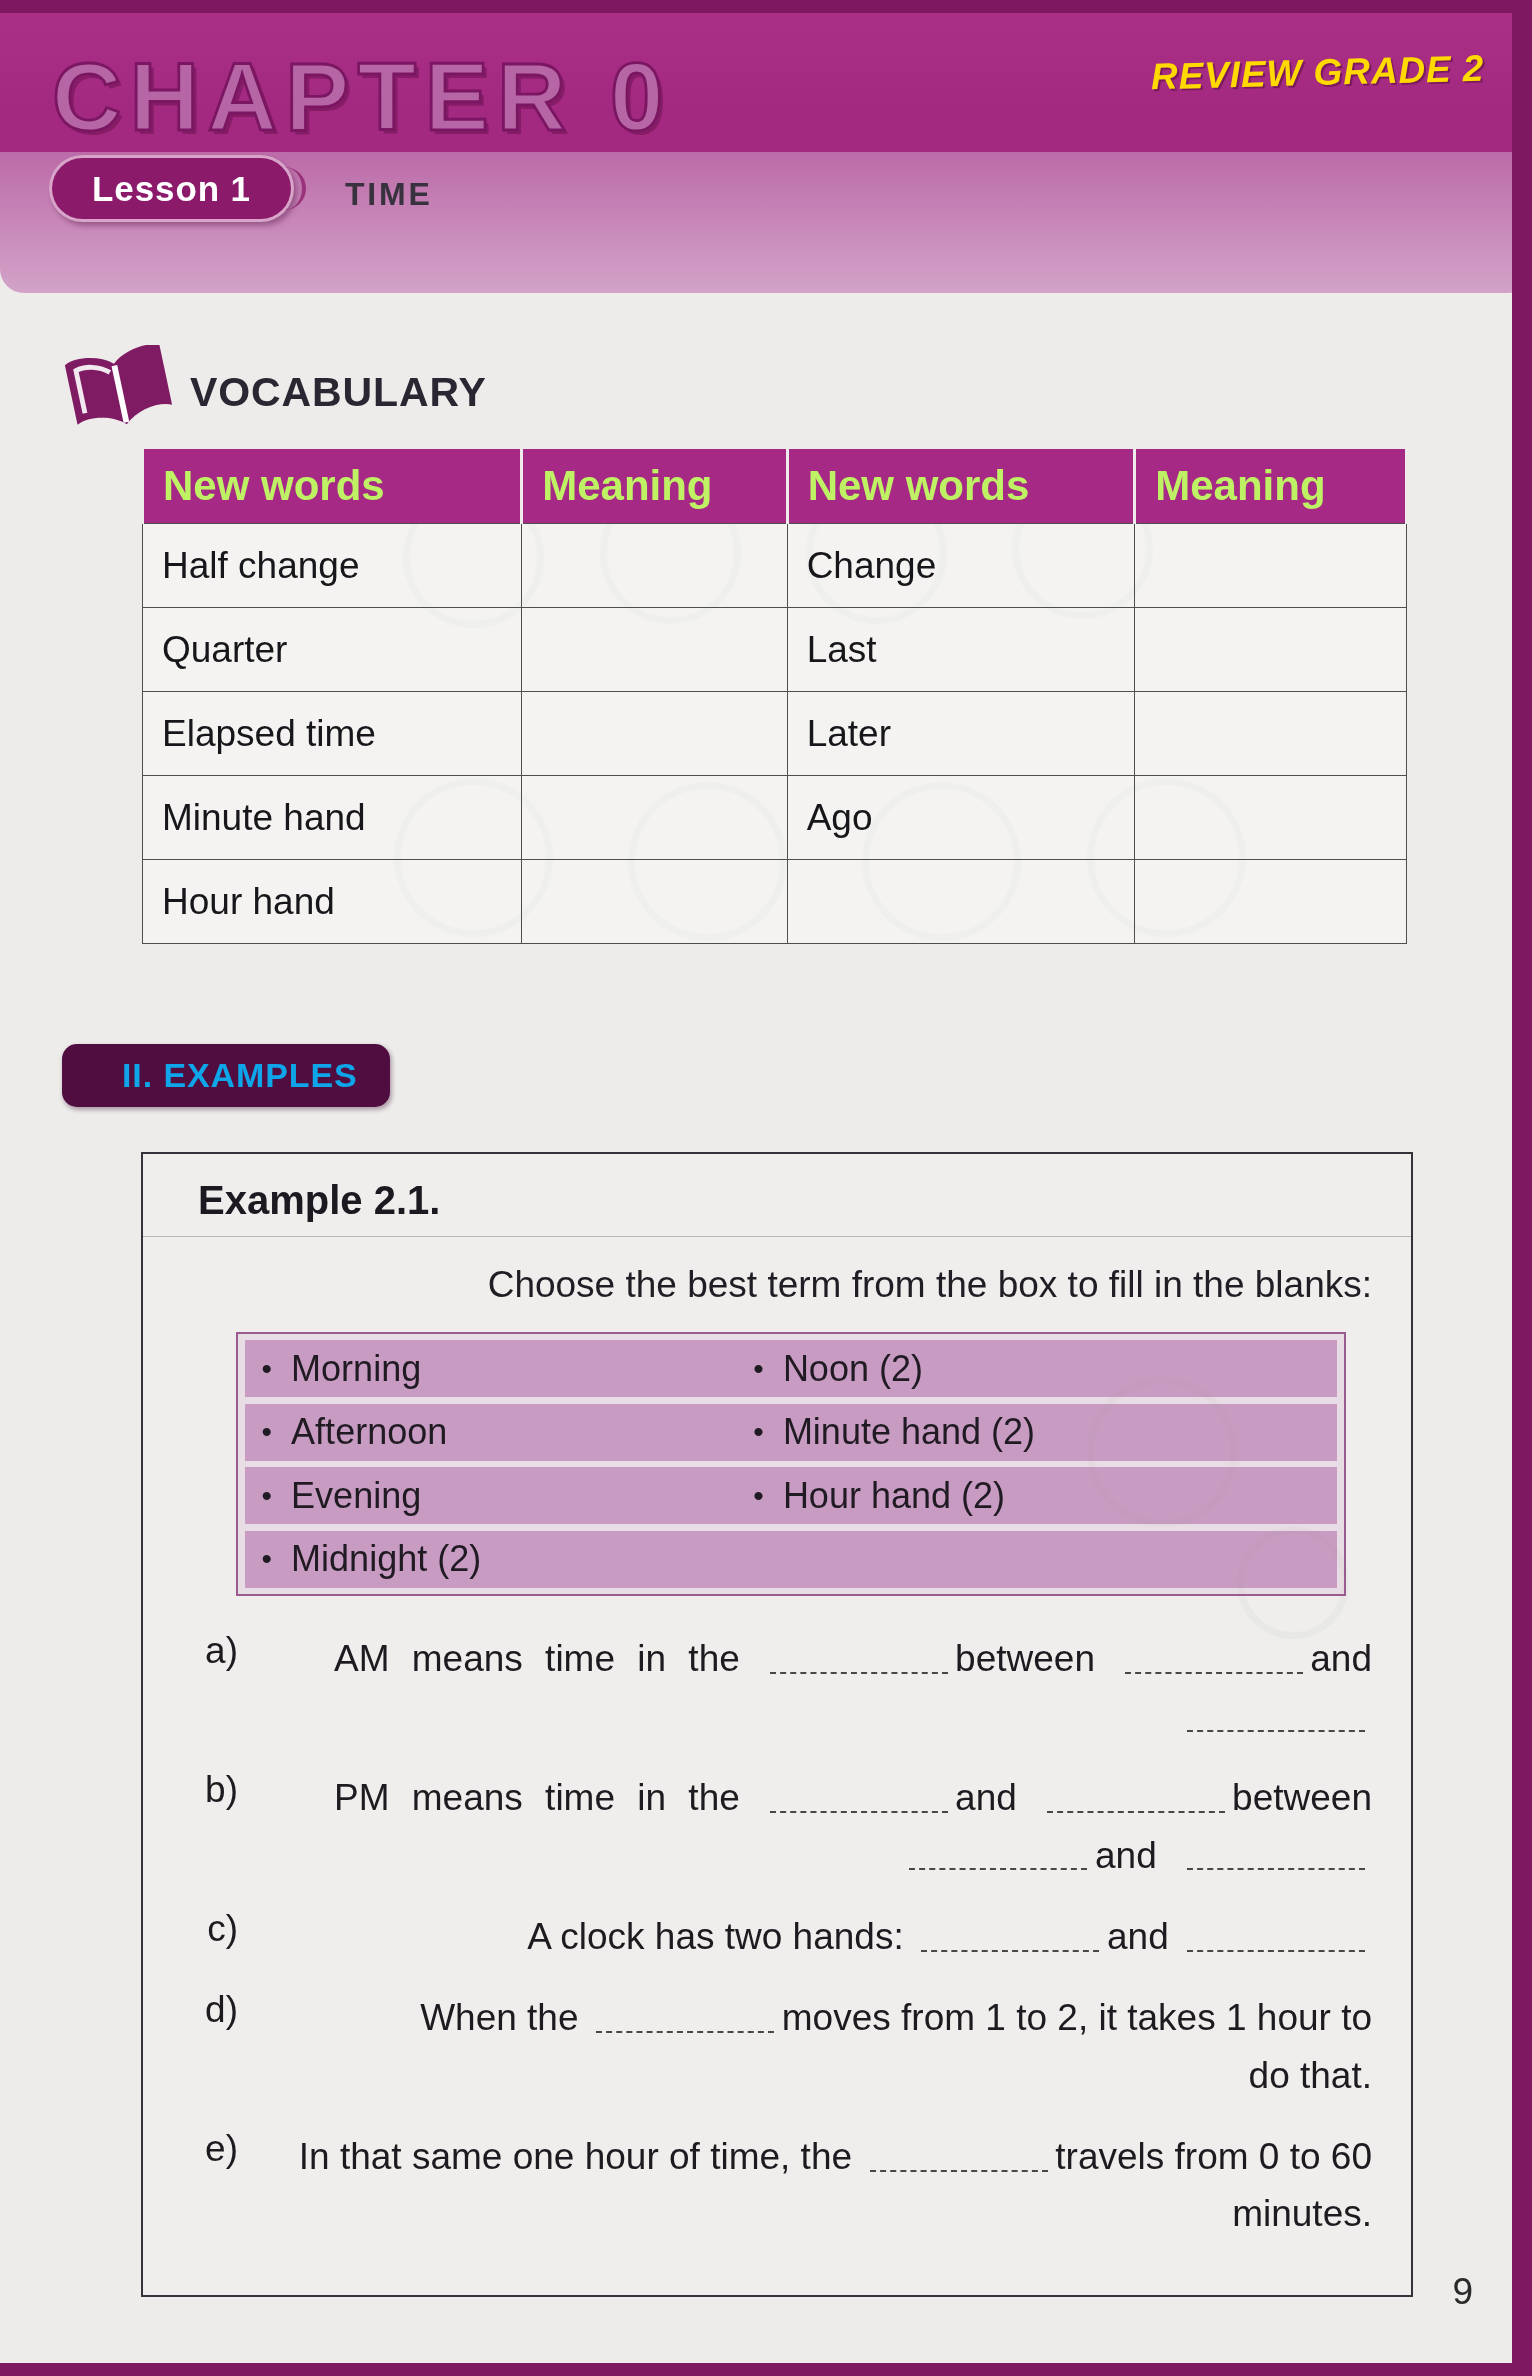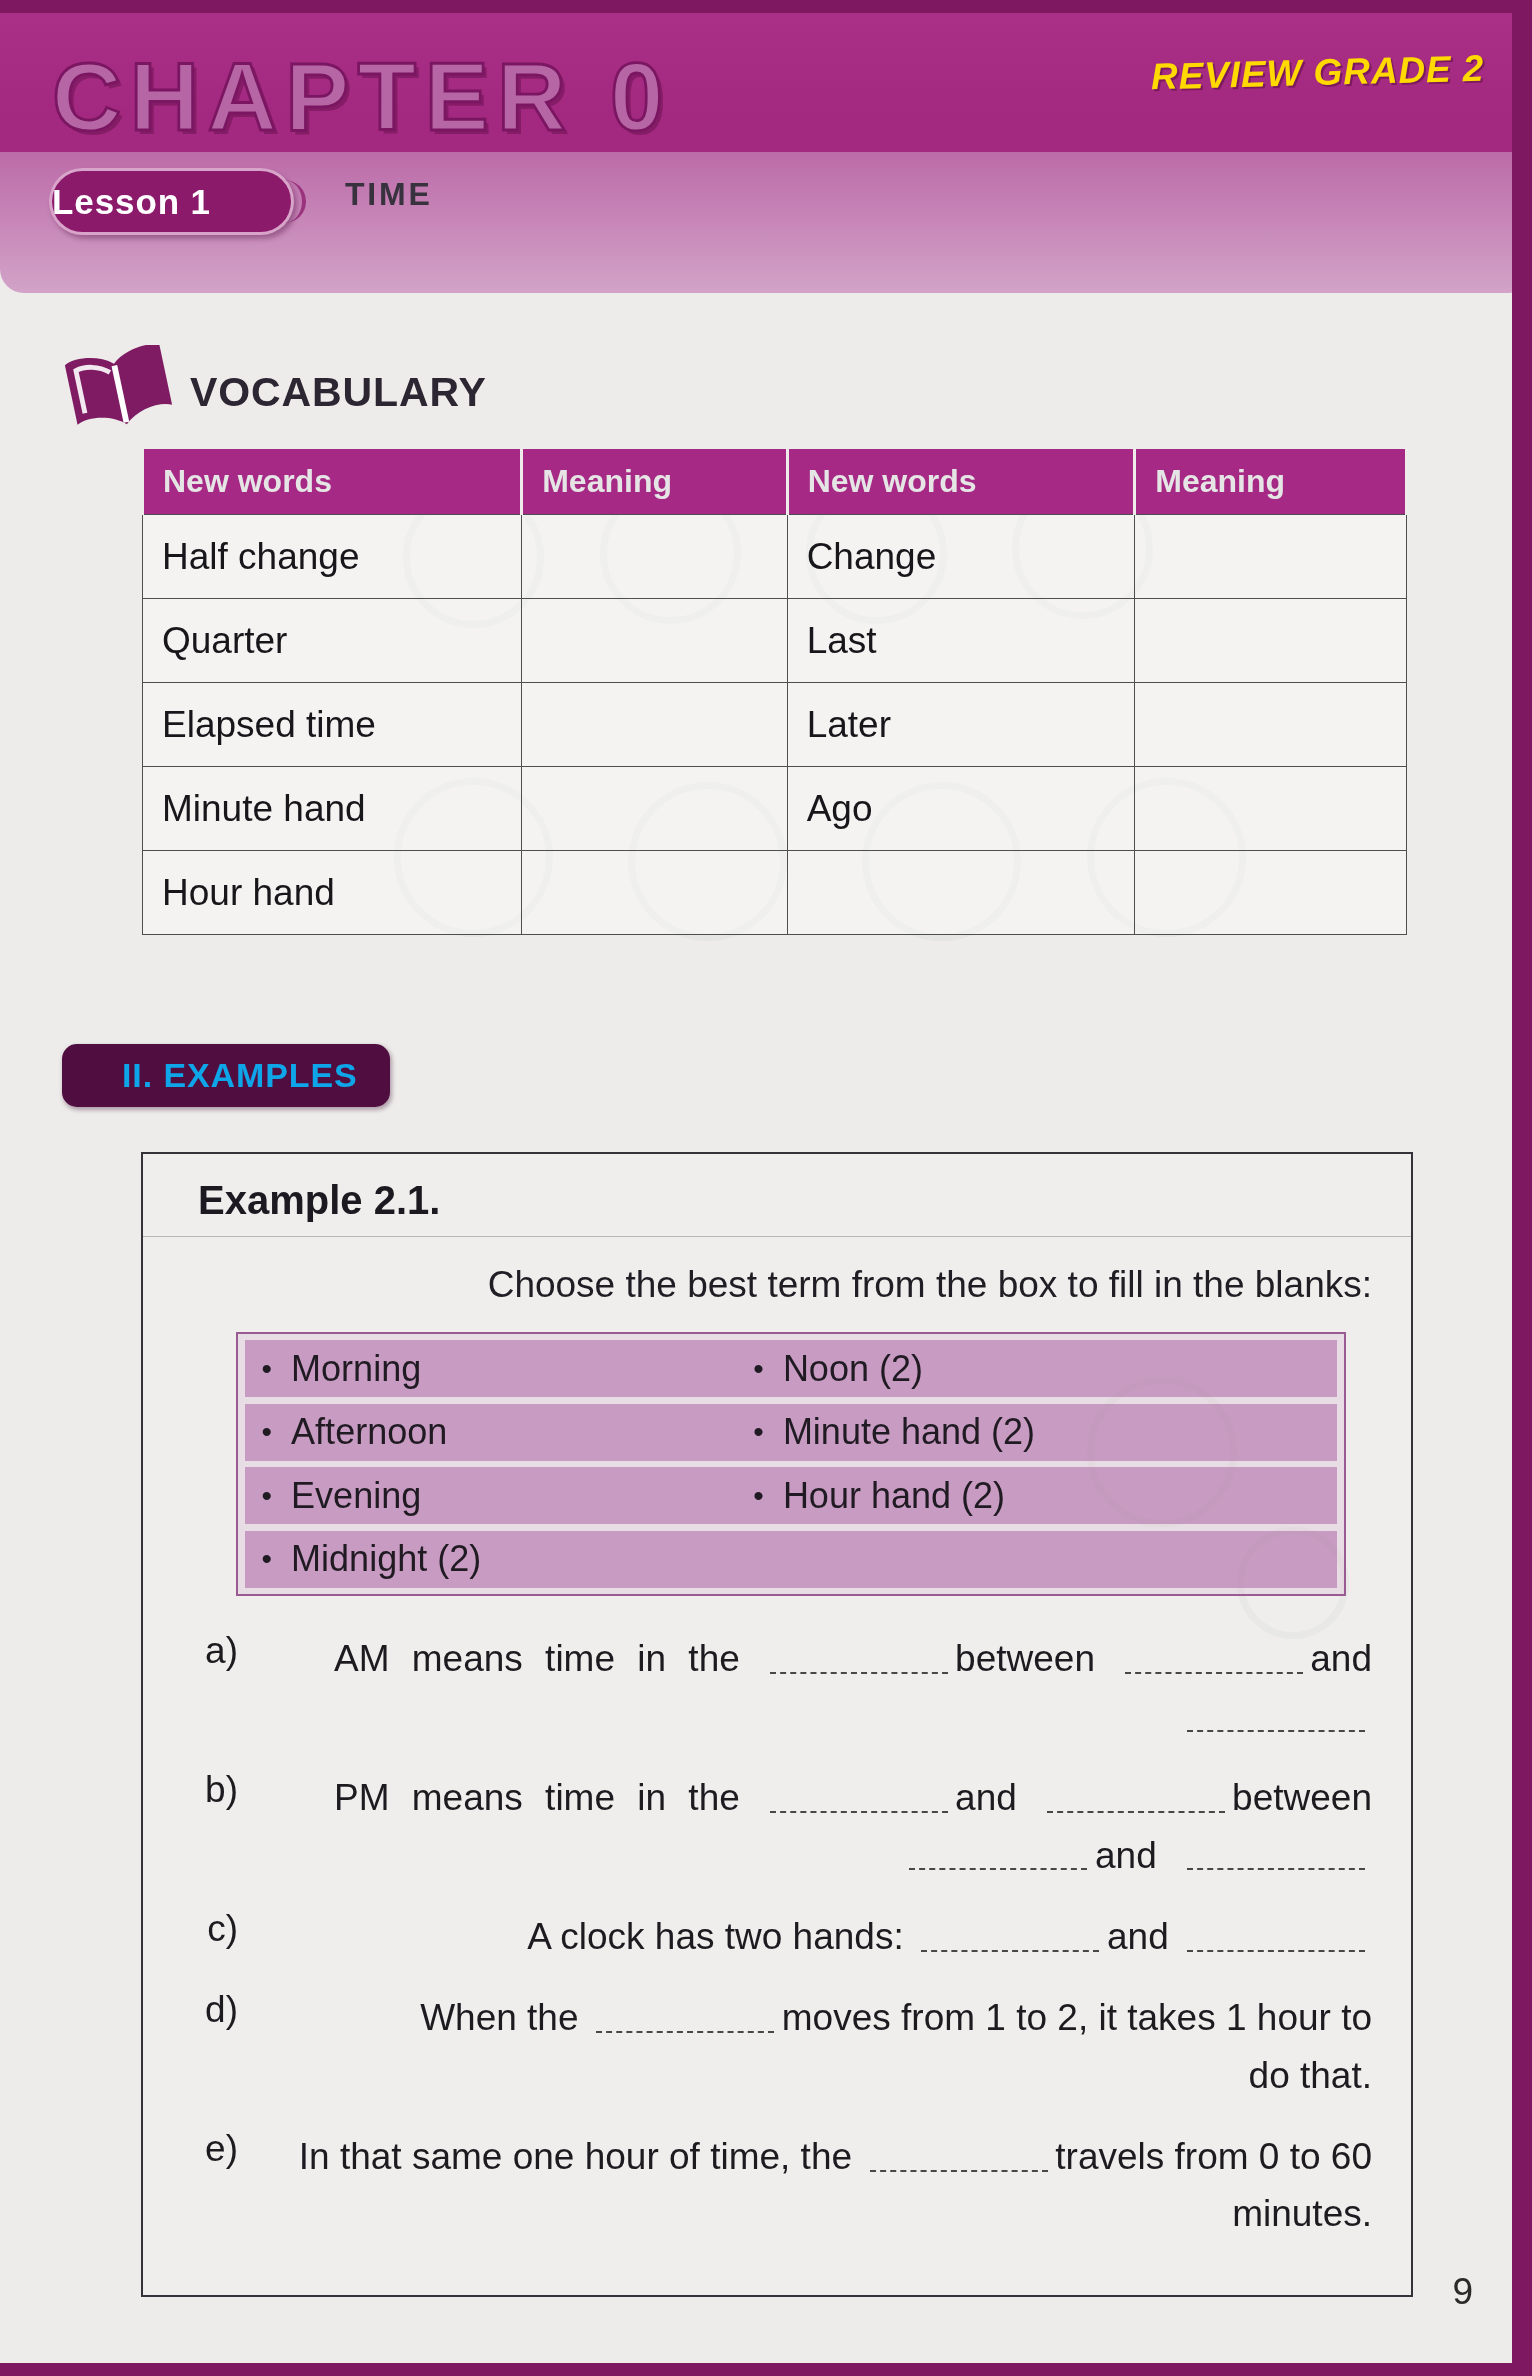--- a/index.html
+++ b/index.html
@@ -48,25 +48,25 @@
     font-size:37px;font-weight:800;font-style:italic;letter-spacing:0.9px;
     color:var(--review-text);transform:rotate(-1.5deg);
     text-shadow:1.9px 1.9px 0 rgba(80,8,60,.5);
   }
   .lesson-band{
     position:absolute;top:152px;left:0;width:100%;height:141px;
     background:linear-gradient(180deg,var(--pink-band-top) 0%,var(--pink-band-bottom) 100%);
     border-radius:0 0 24px 24px;z-index:4;
   }
   .lesson-pill{
-    position:absolute;left:49px;top:16px;width:245px;height:67px;
+    position:absolute;left:49px;top:3px;width:245px;height:67px;
     background:var(--lesson-pill);
     border:3.7px solid rgba(248,224,242,.7);
     border-radius:41px;
-    display:flex;align-items:center;
+    display:flex;align-items:center;justify-content:center;
     box-shadow:2.8px 3.7px 5.6px rgba(70,8,55,.35);
   }
   .lesson-pill span{color:#fff;font-size:35px;font-weight:800;letter-spacing:0.9px;}
   .lesson-pill::after{
     content:"";position:absolute;right:-15px;top:9.4px;width:37px;height:43px;
     border-right:4.7px solid rgba(140,26,107,.75);border-radius:0 37px 37px 0;
   }
   .lesson-title{
     position:absolute;left:345px;top:24px;
     font-size:32px;font-weight:700;letter-spacing:2.8px;color:#38323f;
@@ -76,21 +76,21 @@
   
   .vocab-heading{position:absolute;left:62px;top:345px;display:flex;align-items:center;gap:12px;z-index:3;}
   .book-icon{display:inline-block;width:116px;height:94px;}
   .vocab-title{font-size:41px;font-weight:800;letter-spacing:0.9px;color:#2c2633;}
   .vocab-table{
     position:absolute;left:141px;top:446px;width:1267px;z-index:3;
     border-collapse:collapse;table-layout:fixed;
   }
   .vocab-table th{
     background:var(--table-header-bg);
-    font-size:32px;font-weight:800;color:#e5e5e5;text-align:left;
+    font-size:42px;font-weight:800;color:#bef264;text-align:left;
     padding:13px 19px;height:67px;
     border-left:3.7px solid var(--page-bg);border-right:3.7px solid var(--page-bg);
     border-top:3.7px solid var(--page-bg);border-bottom:1.9px solid #4e4e4e;
   }
   .vocab-table td{
     height:84px;border:1.9px solid #4e4e4e;
     font-size:37px;padding:7px 19px;color:#17161a;
     background:rgba(255,255,255,.4);
   }
   

